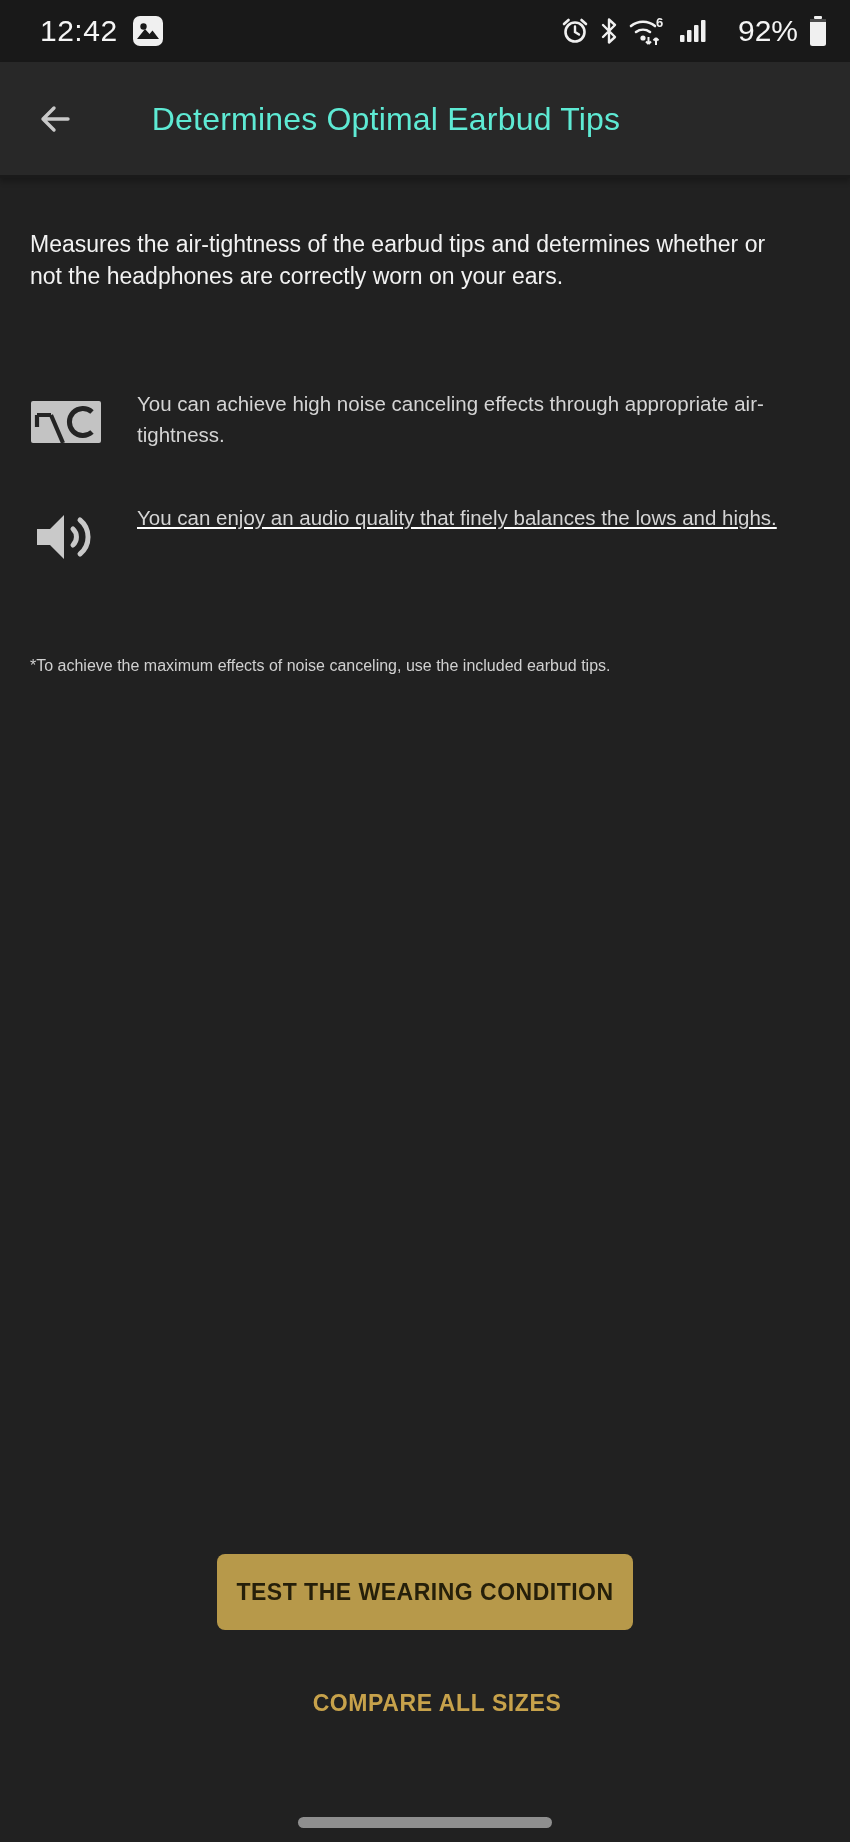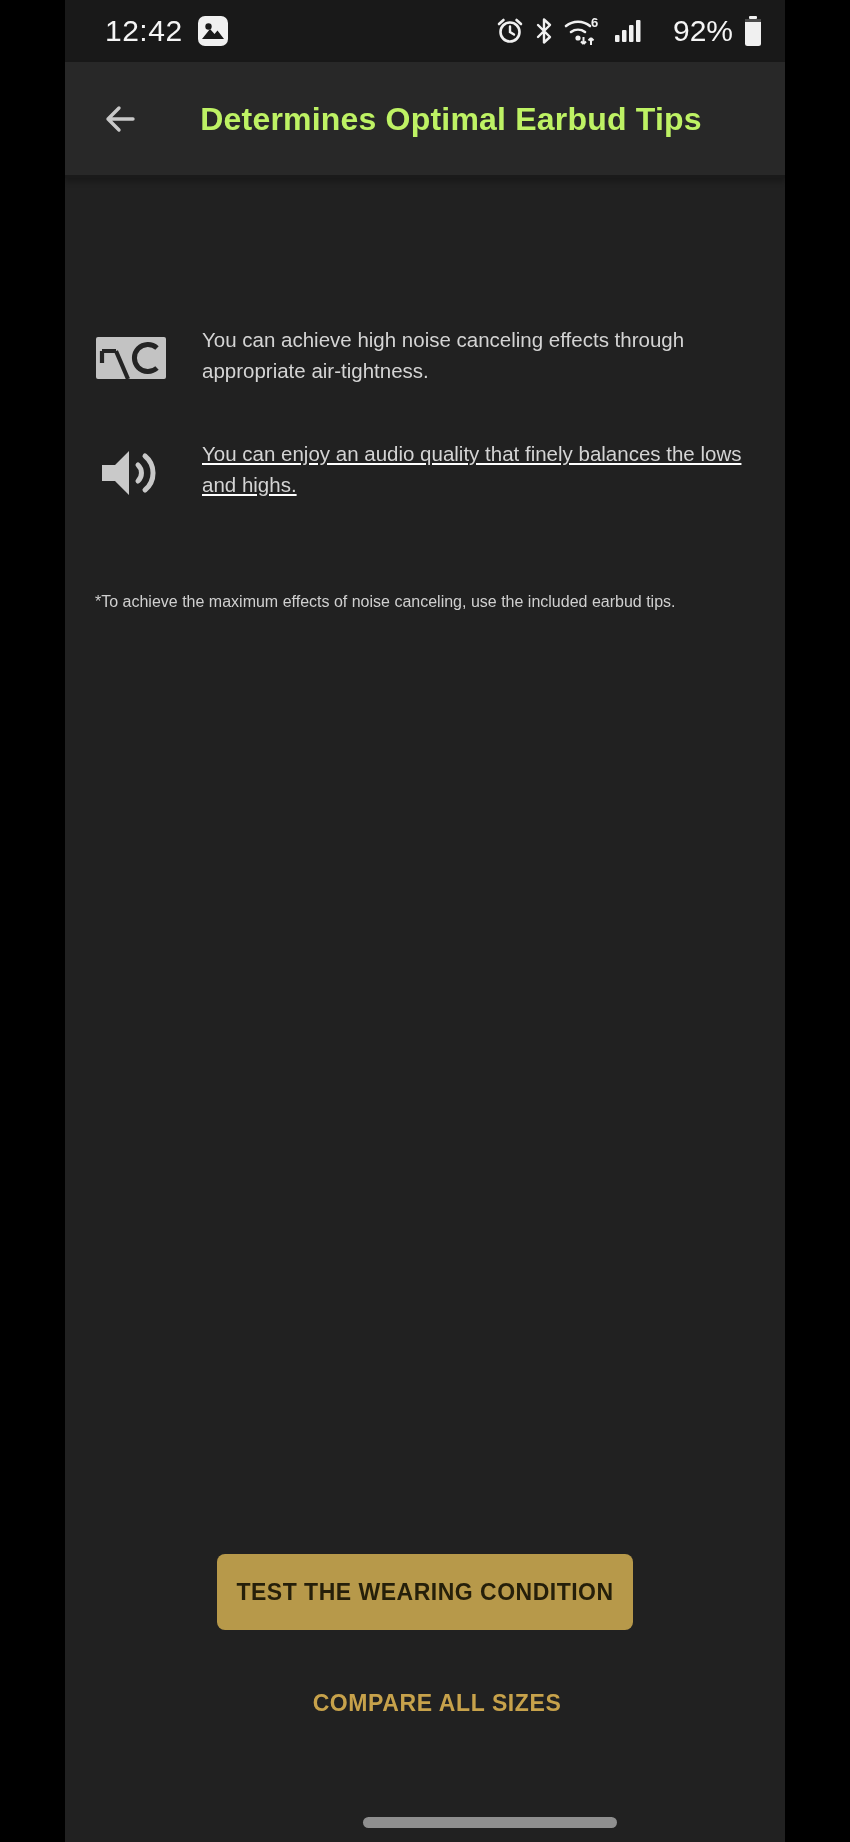--- a/index.html
+++ b/index.html
@@ -1,21 +1,21 @@
 <!DOCTYPE html>
 <html><head>
 <meta charset="utf-8">
 <style>
   * { margin: 0; padding: 0; box-sizing: border-box; }
   html, body { background: #000; }
   body { font-family: "Liberation Sans", "DejaVu Sans", sans-serif; }
 
   .screen {
     position: relative;
-    width: 720px;
+    width: 850px;
     height: 1842px;
     margin: 0 auto;
     background: #212121;
     overflow: hidden;
     color: #fff;
   }
 
   
   .status-bar {
     height: 62px;
@@ -47,22 +47,22 @@
     border: none;
     cursor: pointer;
     display: flex; align-items: center; justify-content: center;
   }
   .app-title {
     position: absolute;
     left: 386px; top: 50%;
     transform: translate(-50%, -50%);
     white-space: nowrap;
     font-size: 32px;
-    font-weight: bold;
-    color: #bef264;
+    font-weight: normal;
+    color: #5eead4;
     letter-spacing: 0.2px;
   }
 
   
   .content { padding: 50px 27px 0 30px; }
 
   .description {
     font-size: 23px;
     line-height: 32px;
     color: #f2f2f2;
@@ -206,20 +206,21 @@
       <span>
         <svg width="40" height="40" viewBox="0 0 40 40">
           <path d="M33 20 H8 M8 20 L19 9 M8 20 L19 31" fill="none" stroke="#c9c9c9" stroke-width="3.4" stroke-linecap="round" stroke-linejoin="round"></path>
         </svg>
       </span>
     </button>
     <h1 class="app-title">Determines Optimal Earbud Tips</h1>
   </div>
 
   <div class="content">
+    <p class="description">Measures the air-tightness of the earbud tips and determines whether or not the headphones are correctly worn on your ears.</p>
 
     <div class="feature-row first">
       <div class="feature-icon-box">
         <svg width="72" height="48" viewBox="0 0 72 48">
           <rect x="1" y="3" width="70" height="42" rx="2" fill="#c3c3c3"></rect>
           <path d="M7 17 H21 M7 17 V29 M21 17 L33 45" fill="none" stroke="#242424" stroke-width="4.2"></path>
           <path d="M62 14 A13.5 13.5 0 1 0 62 34" fill="none" stroke="#242424" stroke-width="5"></path>
         </svg>
       </div>
       <p class="feature-text">You can achieve high noise canceling effects through appropriate air-tightness.</p>

